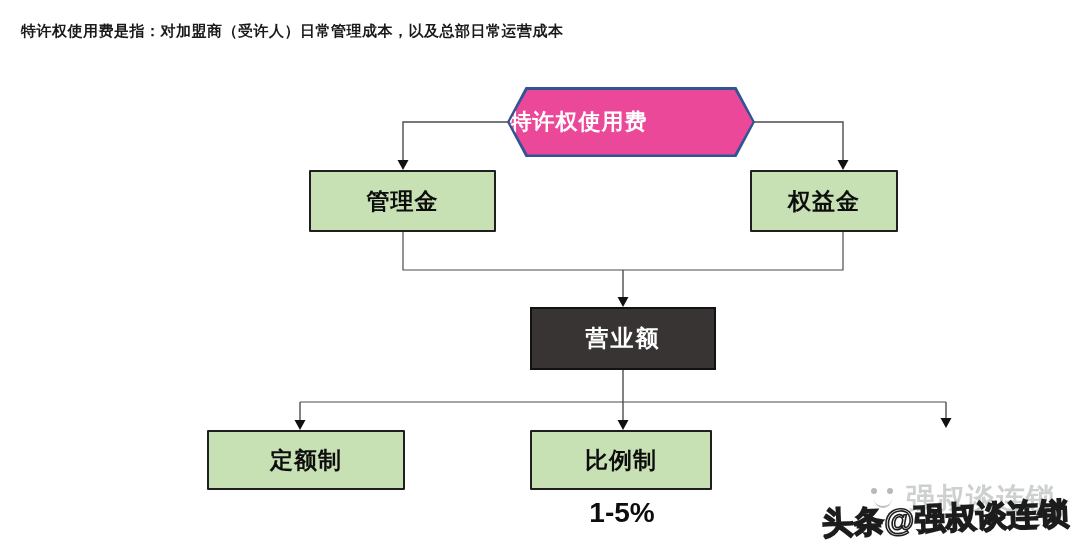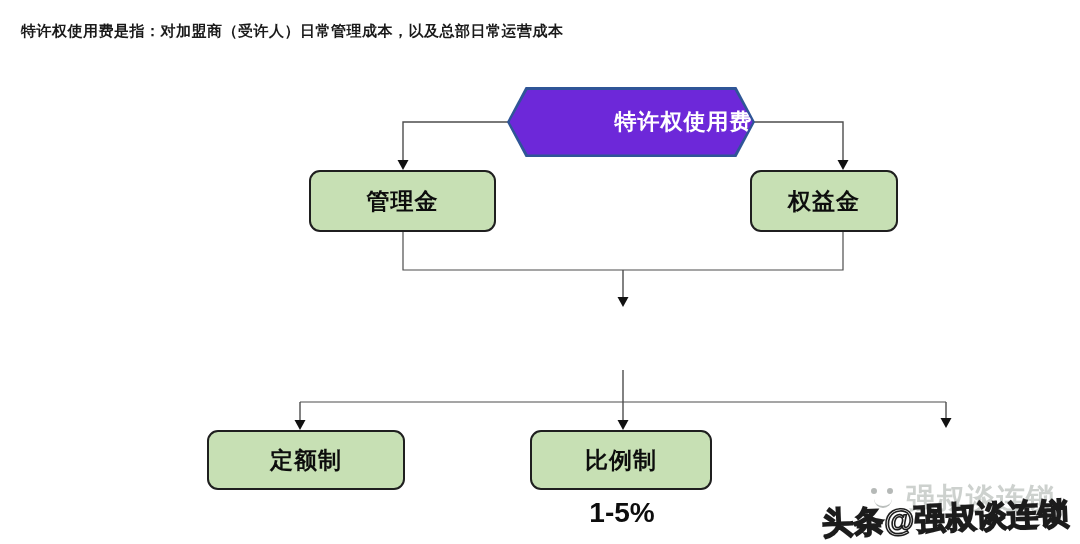--- a/index.html
+++ b/index.html
@@ -14,29 +14,29 @@
   .connectors{position:absolute;left:0;top:0;width:1080px;height:544px;}
 
   
   .hex-outer{
     position:absolute;left:507px;top:87px;width:248px;height:70px;
     background:#2F5597;
     clip-path:polygon(0 50%,7.5% 0,92.5% 0,100% 50%,92.5% 100%,7.5% 100%);
   }
   .hex-inner{
     position:absolute;left:2.5px;top:2.5px;right:2.5px;bottom:2.5px;
-    background:#6d28d9;
+    background:#ec4899;
     clip-path:polygon(0 50%,7.5% 0,92.5% 0,100% 50%,92.5% 100%,7.5% 100%);
-    display:flex;align-items:center;justify-content:flex-end;
+    display:flex;align-items:center;justify-content:flex-start;
   }
   .hex-label{color:#ffffff;font-size:22px;font-weight:bold;letter-spacing:1px;}
 
   .node-green{
     position:absolute;box-sizing:border-box;
-    background:#C7E0B4;border:2px solid #1f1f1f;border-radius:11px;
+    background:#C7E0B4;border:2px solid #1f1f1f;border-radius:1px;
     display:flex;align-items:center;justify-content:center;
     font-size:23px;font-weight:bold;color:#0d0d0d;letter-spacing:1px;
   }
   .n-mgmt{left:309px;top:170px;width:187px;height:62px;}
   .n-equity{left:750px;top:170px;width:148px;height:62px;}
   .n-fixed{left:207px;top:430px;width:198px;height:60px;}
   .n-prop{left:530px;top:430px;width:182px;height:60px;}
   .n-mix{left:855px;top:428px;width:183px;height:60px;font-size:21px;}
 
   .node-dark{
@@ -104,20 +104,23 @@
   </div>
 
   <div class="node-green n-mgmt">
     <span>管理金</span>
   </div>
 
   <div class="node-green n-equity">
     <span>权益金</span>
   </div>
 
+  <div class="node-dark">
+    <span>营业额</span>
+  </div>
 
   <div class="node-green n-fixed">
     <span>定额制</span>
   </div>
 
   <div class="node-green n-prop">
     <span>比例制</span>
   </div>
 
 

